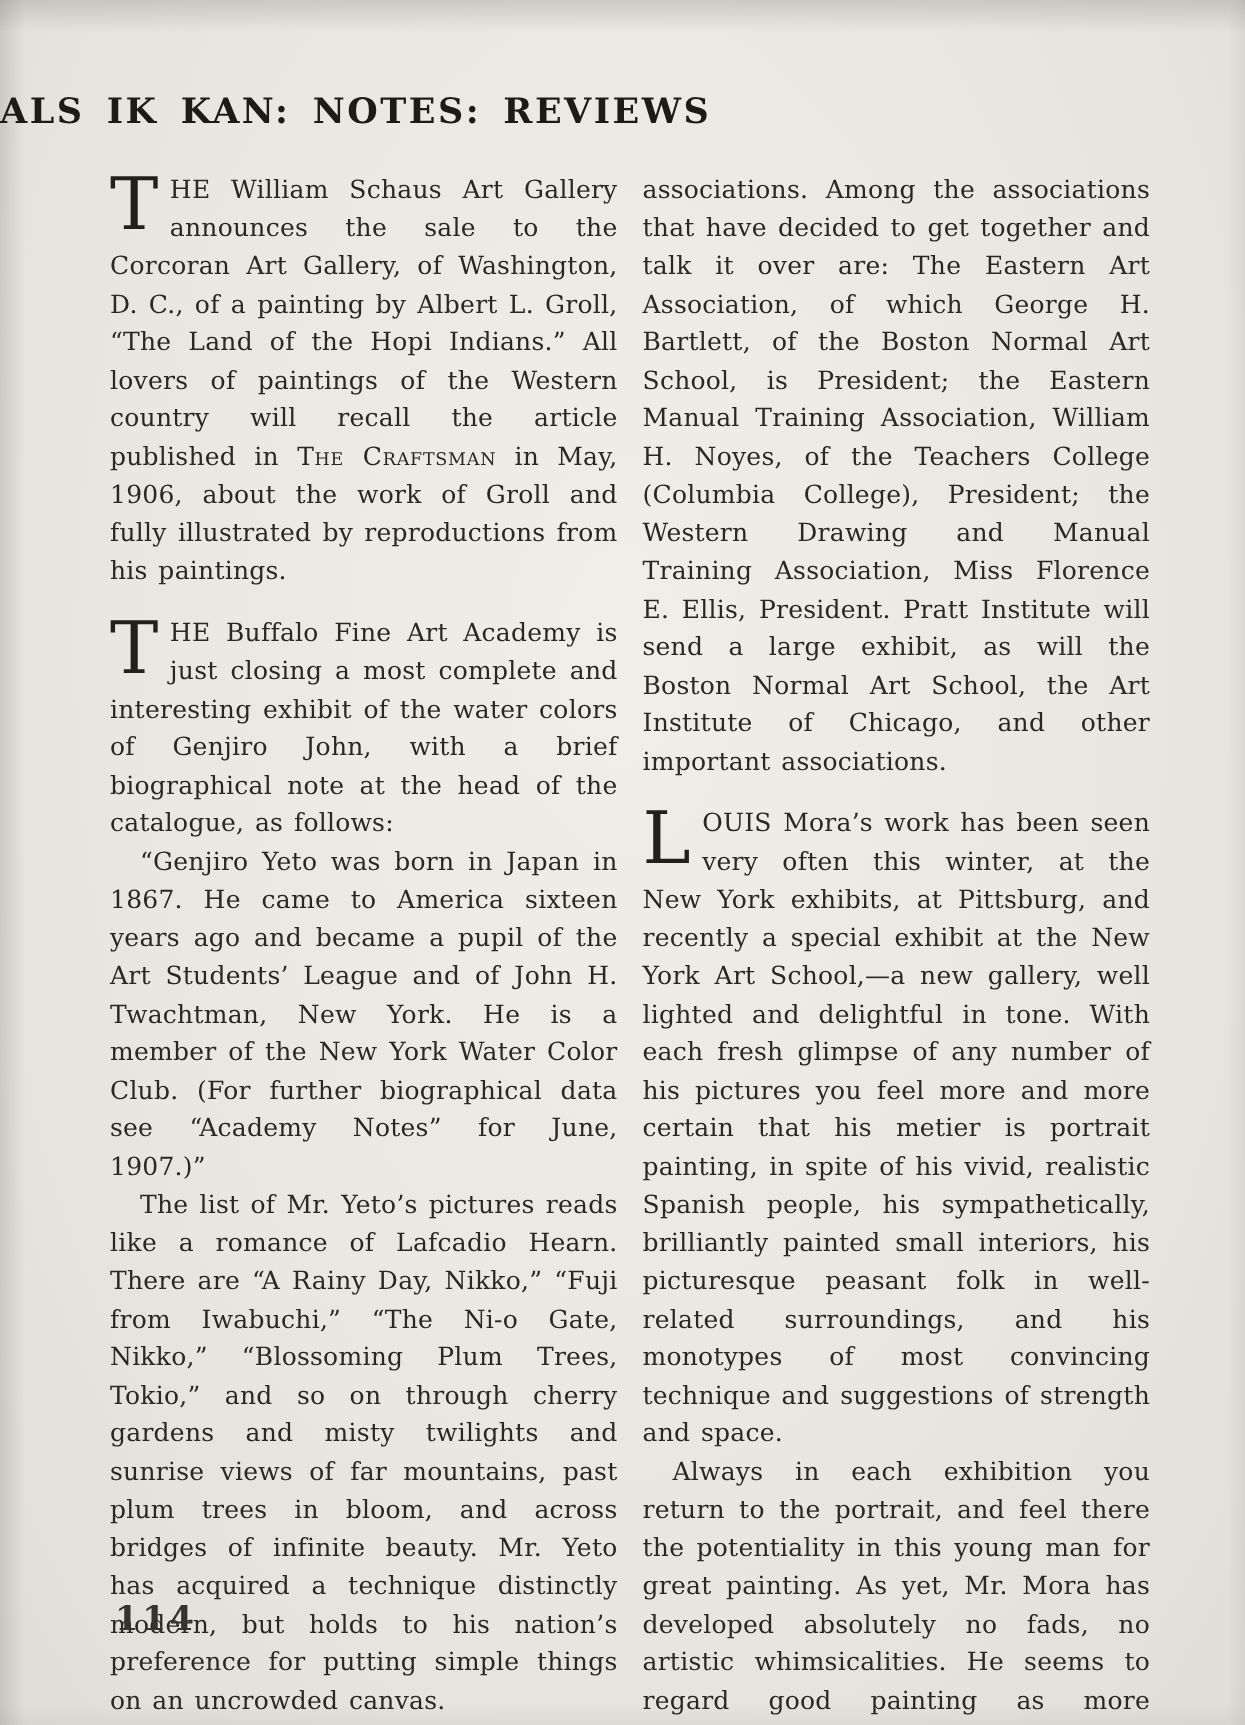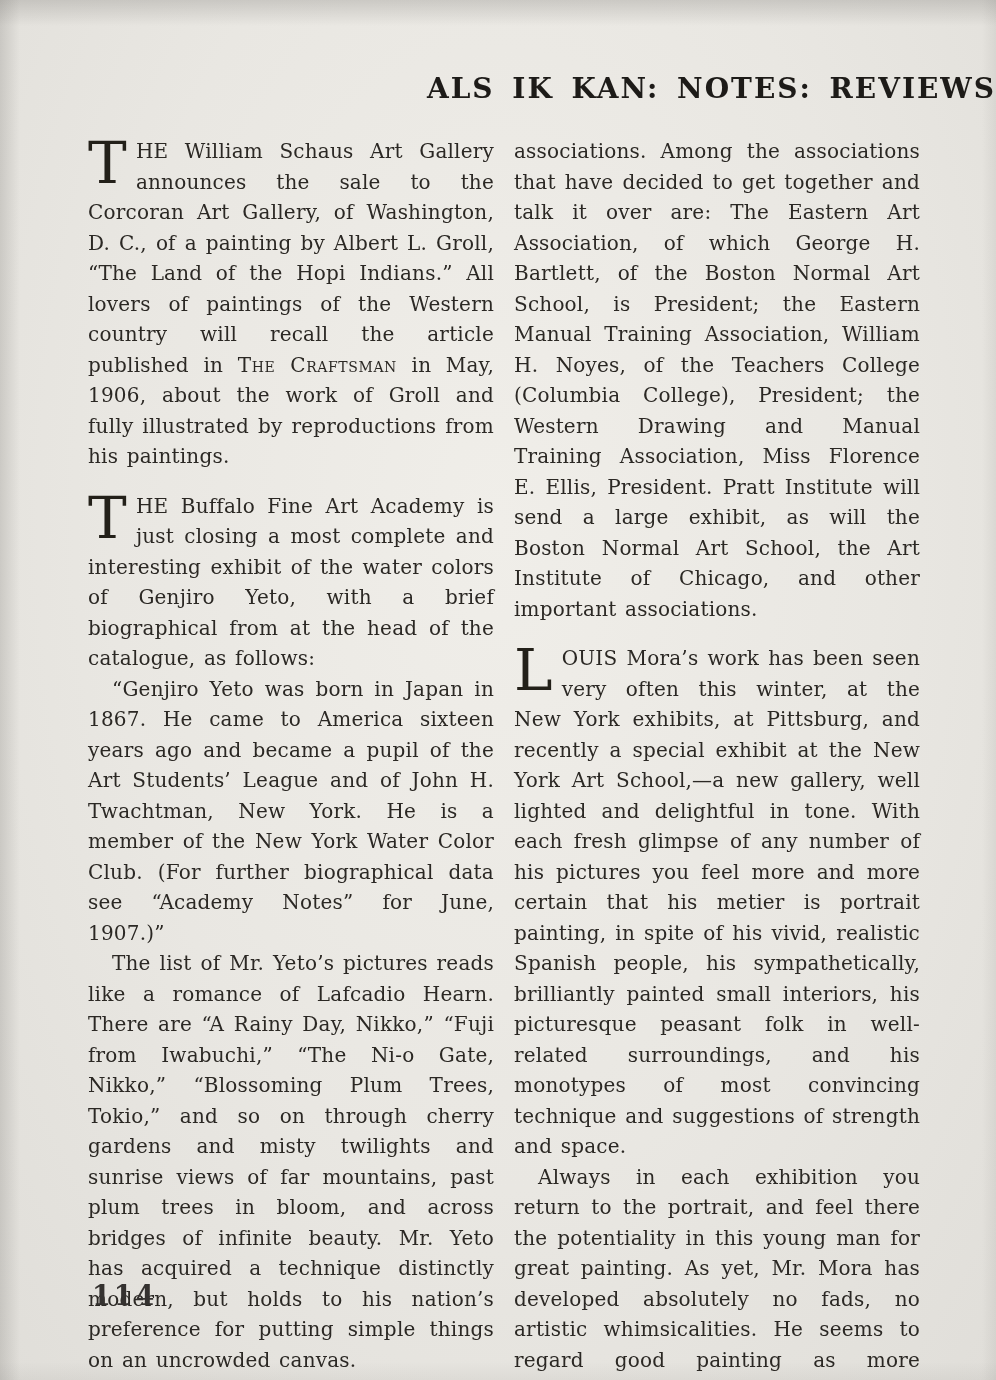--- a/index.html
+++ b/index.html
@@ -18,21 +18,21 @@
       linear-gradient(90deg, rgba(110,108,104,0.22), rgba(110,108,104,0) 20px),
       linear-gradient(180deg, rgba(110,108,104,0.25), rgba(110,108,104,0) 26px),
       linear-gradient(270deg, rgba(110,108,104,0.10), rgba(110,108,104,0) 14px),
       linear-gradient(0deg, rgba(110,108,104,0.08), rgba(110,108,104,0) 18px),
       radial-gradient(ellipse at 50% 38%, #f0eee9 0%, #e9e7e2 55%, #e0ded9 100%);
     overflow: hidden;
   }
   .title {
     margin: 0;
     padding-top: 72px;
-    text-align: right;
+    text-align: left;
     font-size: 28px;
     font-weight: bold;
     letter-spacing: 2px;
     color: #1d1b18;
     word-spacing: 6px;
   }
   .columns {
     display: flex;
     margin: 31px 0 0 88px;
     gap: 20px;
@@ -72,21 +72,21 @@
   }
 </style>
 </head>
 <body>
 
 <div class="page">
   <h1 class="title">ALS IK KAN: NOTES: REVIEWS</h1>
   <div class="columns">
     <div class="column">
         <p class="section"><span class="dropcap">T</span><span>HE William Schaus Art Gallery announces the sale to the Corcoran Art Gallery, of Washington, D. C., of a painting by Albert L. Groll, “The Land of the Hopi Indians.” All lovers of paintings of the Western country will recall the article published in </span><span class="smallcaps">The Craftsman</span><span> in May, 1906, about the work of Groll and fully illustrated by reproductions from his paintings.</span></p>
-        <p class="section"><span class="dropcap">T</span><span>HE Buffalo Fine Art Academy is just closing a most complete and interesting exhibit of the water colors of Genjiro Yeto, with a brief biographical from at the head of the catalogue, as follows:</span></p>
+        <p class="section"><span class="dropcap">T</span><span>HE Buffalo Fine Art Academy is just closing a most complete and interesting exhibit of the water colors of Genjiro John, with a brief biographical note at the head of the catalogue, as follows:</span></p>
         <p class="indent"><span>“Genjiro Yeto was born in Japan in 1867. He came to America sixteen years ago and became a pupil of the Art Students’ League and of John H. Twachtman, New York. He is a member of the New York Water Color Club. (For further biographical data see “Academy Notes” for June, 1907.)”</span></p>
         <p class="indent"><span>The list of Mr. Yeto’s pictures reads like a romance of Lafcadio Hearn. There are “A Rainy Day, Nikko,” “Fuji from Iwabuchi,” “The Ni-o Gate, Nikko,” “Blossoming Plum Trees, Tokio,” and so on through cherry gardens and misty twilights and sunrise views of far mountains, past plum trees in bloom, and across bridges of infinite beauty. Mr. Yeto has acquired a technique distinctly modern, but holds to his nation’s preference for putting simple things on an uncrowded canvas.</span></p>
       </div>
     <div class="column">
         <p class="continuation"><span>associations. Among the associations that have decided to get together and talk it over are: The Eastern Art Association, of which George H. Bartlett, of the Boston Normal Art School, is President; the Eastern Manual Training Association, William H. Noyes, of the Teachers College (Columbia College), President; the Western Drawing and Manual Training Association, Miss Florence E. Ellis, President. Pratt Institute will send a large exhibit, as will the Boston Normal Art School, the Art Institute of Chicago, and other important associations.</span></p>
         <p class="section"><span class="dropcap">L</span><span>OUIS Mora’s work has been seen very often this winter, at the New York exhibits, at Pittsburg, and recently a special exhibit at the New York Art School,—a new gallery, well lighted and delightful in tone. With each fresh glimpse of any number of his pictures you feel more and more certain that his metier is portrait painting, in spite of his vivid, realistic Spanish people, his sympathetically, brilliantly painted small interiors, his picturesque peasant folk in well-related surroundings, and his monotypes of most convincing technique and suggestions of strength and space.</span></p>
         <p class="indent"><span>Always in each exhibition you return to the portrait, and feel there the potentiality in this young man for great painting. As yet, Mr. Mora has developed absolutely no fads, no artistic whimsicalities. He seems to regard good painting as more essential to art than the repetition of some eccentric personality or point of view. And so, the inevitable thing in his work is not a trade mark in the way of a figure or patch</span></p>
       </div>
   </div>
   <div class="page-number">114</div>

